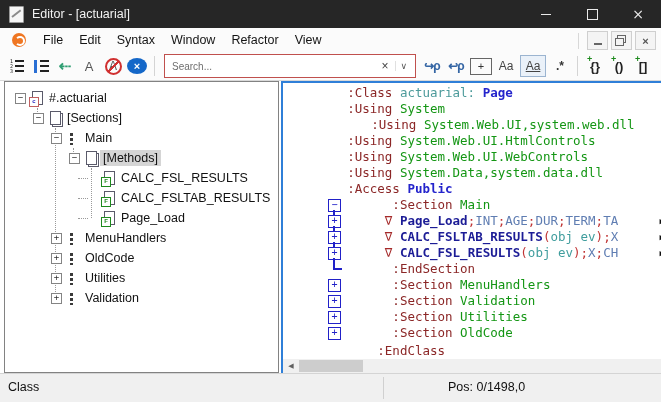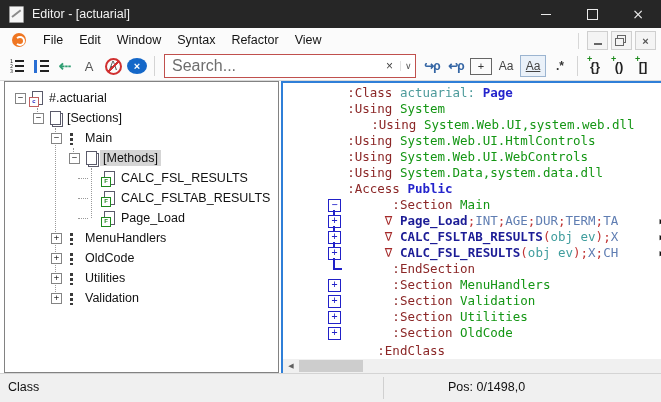--- a/index.html
+++ b/index.html
@@ -47,21 +47,21 @@
   .icon-clear-search{width:16px;height:16px;border-radius:50%;background:#1467c8;color:#fff;font-size:11px;font-weight:bold;}
   .icon-search-next,.icon-search-prev{color:#3465a4;font-weight:bold;font-size:12px;letter-spacing:-1px;}
   .icon-expand-box{width:15px;height:15px;border:1px solid #666;font-size:11px;color:#333;}
   .icon-match-case{color:#444;font-size:12px;}
   .icon-match-word{color:#444;font-size:12px;border:1px solid #9bb4d0;background:#eaf1f9;text-decoration:underline;padding:0 2px;}
   .icon-regex{color:#333;font-weight:bold;font-size:12px;}
   .icon-add-braces,.icon-add-parens,.icon-add-brackets{color:#222;font-size:13px;font-weight:bold;}
   .icon-add-braces::before,.icon-add-parens::before,.icon-add-brackets::before{
      content:"+";position:absolute;top:-2px;left:2px;color:#1d8a1d;font-size:9px;font-weight:bold;}
   .searchbox{width:250px;height:22px;border:1px solid #c0504d;background:#fff;display:flex;align-items:center;margin:0 4px;}
-  .searchbox input{flex:1;border:none;outline:none;font-family:"Liberation Sans",sans-serif;font-size:16px;padding:0 0 0 7px;color:#333;background:transparent;}
+  .searchbox input{flex:1;border:none;outline:none;font-family:"Liberation Sans",sans-serif;font-size:10px;padding:0 0 0 7px;color:#333;background:transparent;}
   .searchbox input::placeholder{color:#6e6e6e;}
   .sb-clear{color:#444;font-size:12px;padding:0 7px;}
   .sb-drop{color:#555;font-size:9px;padding:0 8px 0 4px;border-left:1px solid #e0e0e0;}
 
   
   .treepanel{position:absolute;left:4px;top:81px;width:273px;height:290px;background:#fff;border:1px solid #828282;overflow:hidden;}
   .tree-guide{position:absolute;width:0;border-left:1px dotted #9a9a9a;}
   .tree-stub{position:absolute;height:0;border-top:1px dotted #9a9a9a;}
   .tree-row{position:absolute;left:0;width:100%;height:20px;}
   .tree-expander{position:absolute;top:5px;width:9px;height:9px;border:1px solid #848484;background:#fff;
@@ -130,22 +130,22 @@
       <div class="cap-btn cap-max"></div>
       <div class="cap-btn cap-close">×</div>
     </div>
   </div>
 
   <div class="menubar">
     <div class="app-logo"></div>
     <div id="menu-items" style="display:flex;">
         <div class="menu-item">File</div>
         <div class="menu-item">Edit</div>
+        <div class="menu-item">Syntax</div>
         <div class="menu-item">Window</div>
-        <div class="menu-item">Syntax</div>
         <div class="menu-item">Refactor</div>
         <div class="menu-item">View</div>
       </div>
     <div class="mdi-btns">
       <div class="mdi-sep"></div>
       <div class="mdi-btn mdi-min"></div>
       <div class="mdi-btn mdi-restore"></div>
       <div class="mdi-btn mdi-close">×</div>
     </div>
   </div>

